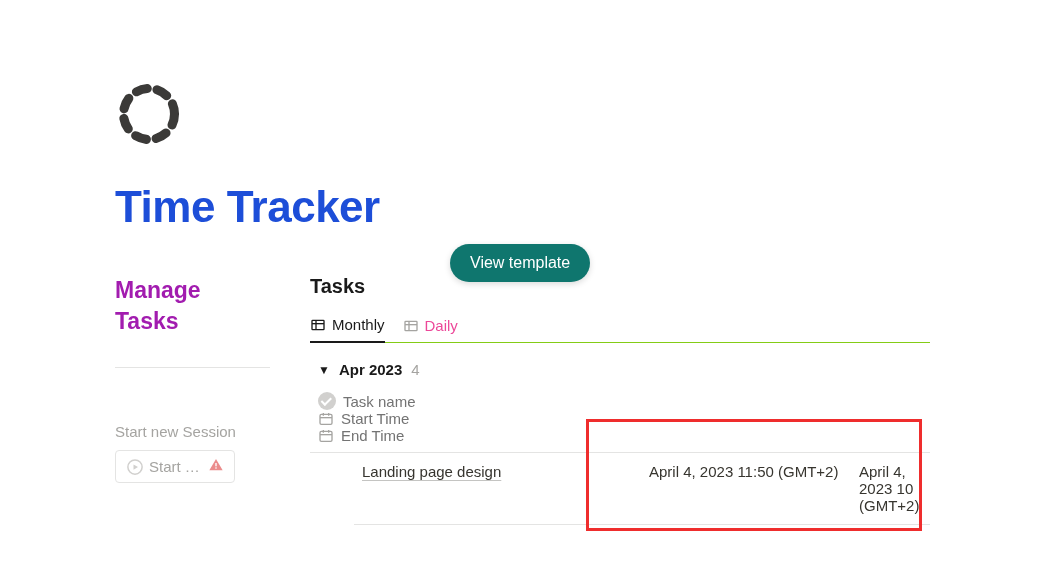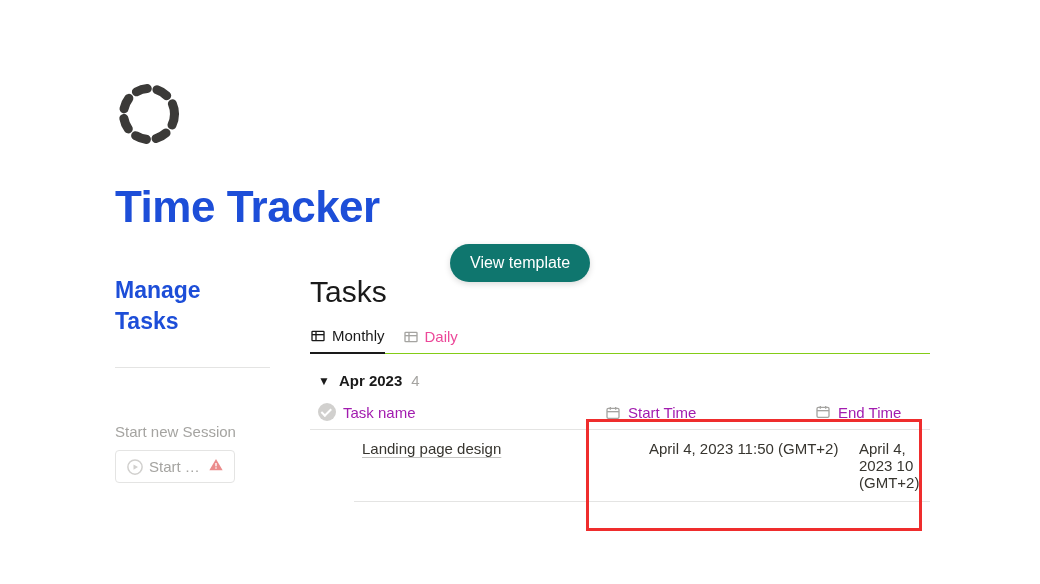--- a/index.html
+++ b/index.html
@@ -43,21 +43,21 @@
       align-items: flex-start;
     }
     .sidebar {
       width: 155px;
       flex-shrink: 0;
     }
     .sidebar-title {
       font-size: 23px;
       font-weight: 700;
       line-height: 1.35;
-      color: #1d4ed8;
+      color: #a21caf;
       margin-bottom: 30px;
     }
     .sidebar-divider {
       border: none;
       border-top: 1px solid #e4e4e3;
       margin-bottom: 55px;
     }
     .session-label {
       font-size: 15px;
       color: #a5a4a1;
@@ -81,22 +81,22 @@
       text-overflow: ellipsis;
       flex: 1;
     }
     .play-icon svg { display: block; }
     .warn-icon { flex-shrink: 0; }
     .main {
       flex: 1;
       max-width: 620px;
     }
     .main-title {
-      font-size: 30px;
-      font-weight: 400;
+      font-size: 20px;
+      font-weight: 700;
       color: #1a1a1a;
       margin-bottom: 18px;
     }
     .tabs {
       display: flex;
       gap: 18px;
       border-bottom: 1px solid #84cc16;
       margin-bottom: 14px;
     }
     .tab {
@@ -123,22 +123,23 @@
       font-size: 15px;
     }
     .group-toggle { font-size: 12px; color: #1a1a1a; }
     .group-label { font-weight: 600; color: #1a1a1a; }
     .group-count { color: #a5a4a1; }
     .table-header-row {
       display: flex;
       padding: 10px 8px 8px 8px;
       border-bottom: 1px solid #e4e4e3;
       font-size: 15px;
-      color: #a21caf;
+      color: #737373;
       position: relative;
+      flex-direction: column;
     }
     .col-icon { margin-right: 7px; display: inline-flex; align-items: center; }
     .col-icon svg { display: block; }
     .col-task { display: flex; align-items: center; width: 287px; flex-shrink: 0; }
     .col-start { display: flex; align-items: flex-end; width: 210px; flex-shrink: 0; }
     .col-end { display: flex; align-items: center; flex: 1; }
     .table-row {
       display: flex;
       padding: 10px 8px;
       border-bottom: 1px solid #e4e4e3;

